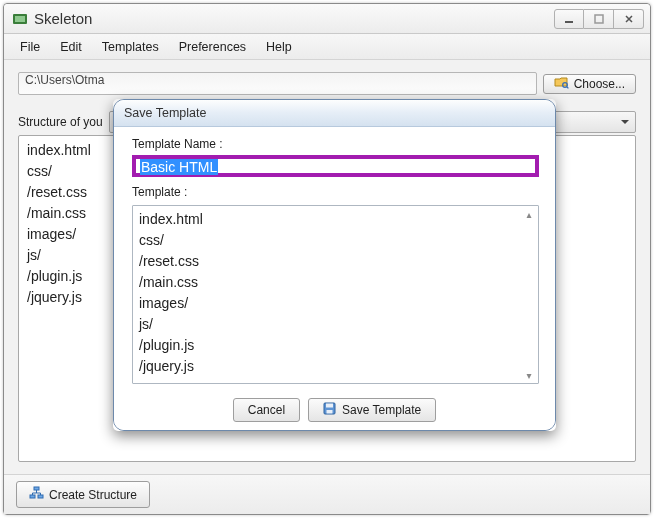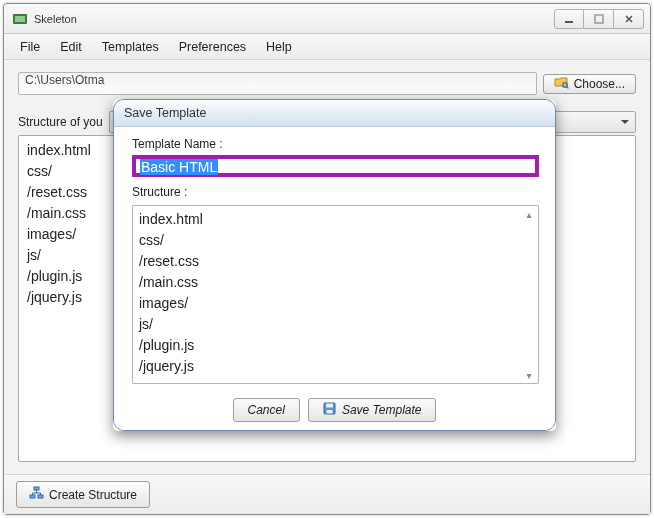--- a/index.html
+++ b/index.html
@@ -30,21 +30,21 @@
     height: 30px;
     display: flex;
     align-items: center;
     padding: 0 6px 0 8px;
     background: linear-gradient(#fafafa,#ececec);
     border-bottom: 1px solid #c9c9c9;
     border-top-left-radius: 4px;
     border-top-right-radius: 4px;
   }
   .title-bar .app-icon { width:16px;height:16px;margin-right:6px;}
-  .title-bar .title { font-size:11px; color:#333; }
+  .title-bar .title { font-size:15px; color:#333; }
   .win-controls { margin-left:auto; display:flex; gap:0;}
   .win-btn {
     width:30px;height:20px;border:1px solid #b0b0b0;border-left:none;
     background:linear-gradient(#fafafa,#e9e9e9);
     display:flex;align-items:center;justify-content:center;
     color:#555;
   }
   .win-btn:first-child{border-left:1px solid #b0b0b0;border-top-left-radius:3px;border-bottom-left-radius:3px;}
   .win-btn:last-child{border-top-right-radius:3px;border-bottom-right-radius:3px;}
   .win-btn svg{display:block}
@@ -142,21 +142,20 @@
   .dlg-contents .scrollhint-top,
   .dlg-contents .scrollhint-bot{
     position:absolute;right:3px;width:12px;height:12px;color:#888;
     display:flex;align-items:center;justify-content:center;font-size:10px;
   }
   .dlg-contents .scrollhint-top{top:2px}
   .dlg-contents .scrollhint-bot{bottom:2px}
   .dialog-footer{
     height:40px;display:flex;align-items:center;justify-content:center;gap:8px;
     background:#fff;
-    font-style:italic;
   }
   .dlg-btn{
     height:24px;padding:0 14px;border:1px solid #9e9e9e;border-radius:3px;
     background:linear-gradient(#fbfbfb,#e5e5e5);
     display:inline-flex;align-items:center;gap:6px;font-size:12px;color:#222;
   }
 </style>
 </head>
 <body>
 
@@ -245,21 +244,21 @@
 </div>
 
 <div class="dialog-shadow"></div>
 <div class="dialog">
   <div class="dialog-title">Save Template</div>
   <div class="dialog-body">
     <div class="dlg-label">Template Name :</div>
     <div class="dlg-input">
       <span class="sel">Basic HTML</span>
     </div>
-    <div class="dlg-label" style="margin-top:8px">Structure :</div>
+    <div class="dlg-label" style="margin-top:8px">Template :</div>
     <div class="dlg-contents">
       <div class="scrollhint-top">▴</div>
       <div>index.html</div>
       <div>css/</div>
       <div>/reset.css</div>
       <div>/main.css</div>
       <div>images/</div>
       <div>js/</div>
       <div>/plugin.js</div>
       <div>/jquery.js</div>

